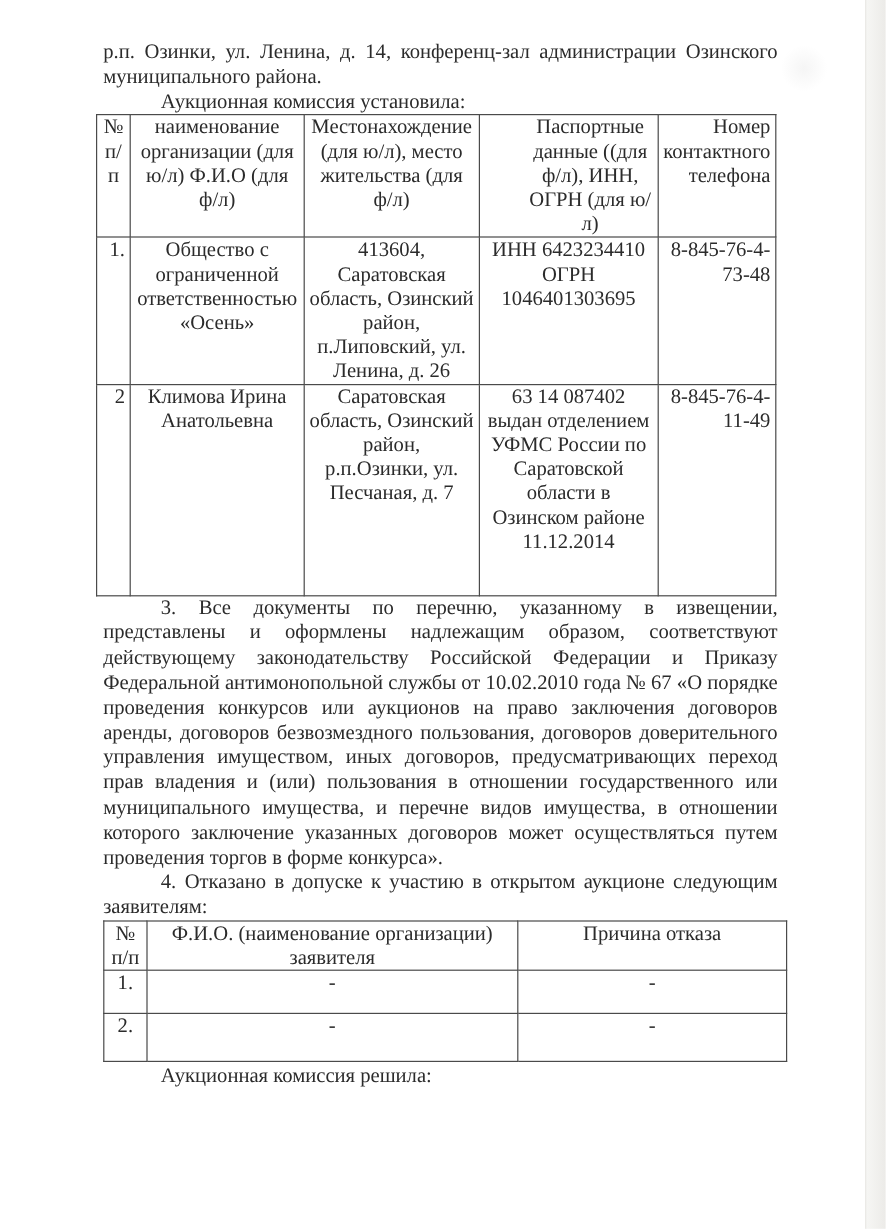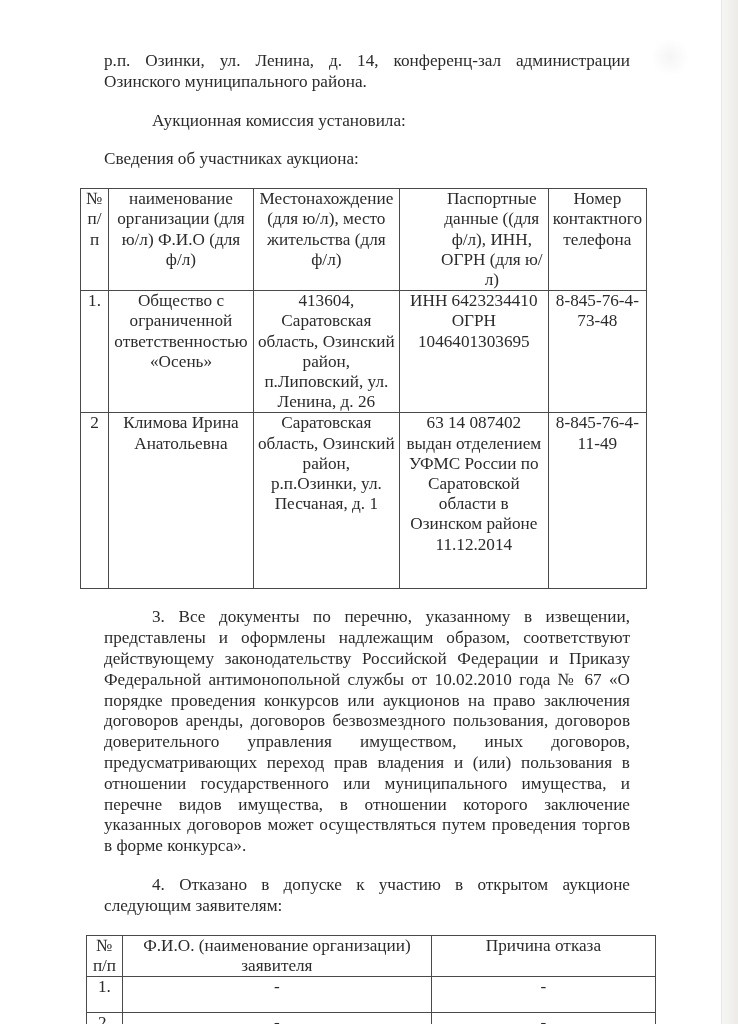--- a/index.html
+++ b/index.html
@@ -35,21 +35,21 @@
     }
     .page {
       position: absolute;
       left: 86px;
       top: 33px;
       width: 562px;
       font-size: 17.2px;
       line-height: 20.8px;
     }
     p {
-      margin: 18px;
+      margin: 0;
       text-align: justify;
     }
     .indent {
       text-indent: 48px;
     }
     .item1-num {
       display: inline-block;
       width: 46px;
       text-indent: 0;
     }
@@ -65,21 +65,21 @@
       padding: 0 4px;
       margin-top: 32px;
     }
     .t1 {
       margin-left: -6px;
       width: 567px;
       margin-top: 0;
     }
     .t1 th, .t1 td { padding-top: 0; padding-bottom: 0; }
     .c-center { text-align: center; }
-    .c-left { text-align: center; }
+    .c-left { text-align: right; }
     .t1 .col1 { width: 24px; }
     .t1 .col2 { width: 140px; }
     .t1 .col3 { width: 143px; }
     .t1 .col4 { width: 129px; padding-left: 40px; }
     .t1 .col5 { width: 86px; }
     .t1 .head-row { height: 79px; }
     .t1 .row1 { height: 119px; }
     .t1 .row2 { height: 176px; }
     .t2 {
       margin-left: 0;
@@ -98,42 +98,41 @@
 <div class="edge-strip"></div>
 <div class="stain"></div>
 
 <div class="page">
 
   <p>р.п. Озинки,   ул. Ленина, д. 14, конференц-зал администрации Озинского муниципального района.</p>
 
   <p class="indent">Аукционная комиссия установила:</p>
 
 
-  <p>Сведения об участниках аукциона:</p>
 
   <table class="t1">
     <tbody>
         <tr class="head-row">
       <th class="col1 c-center">№ п/п</th>
       <th class="col2 c-center">наименование организации (для ю/л) Ф.И.О (для ф/л)</th>
       <th class="col3 c-center">Местонахождение (для ю/л), место жительства (для ф/л)</th>
       <th class="col4 c-center">Паспортные данные ((для ф/л), ИНН, ОГРН (для ю/л)</th>
       <th class="col5 c-left">Номер контактного телефона</th>
     </tr>
     <tr class="row1">
       <td class="c-left">1.</td>
       <td class="c-center">Общество с ограниченной ответственностью «Осень»</td>
       <td class="c-center">413604, Саратовская область, Озинский район, п.Липовский, ул. Ленина, д. 26</td>
       <td class="c-center">ИНН 6423234410 ОГРН 1046401303695</td>
       <td class="c-left">8-845-76-4-73-48</td>
     </tr>
     <tr class="row2">
       <td class="c-left">2</td>
       <td class="c-center">Климова Ирина Анатольевна</td>
-      <td class="c-center">Саратовская область, Озинский район, р.п.Озинки, ул. Песчаная, д. 1</td>
+      <td class="c-center">Саратовская область, Озинский район, р.п.Озинки, ул. Песчаная, д. 7</td>
       <td class="c-center">63 14 087402 выдан отделением УФМС России по Саратовской области в Озинском районе 11.12.2014</td>
       <td class="c-left">8-845-76-4-11-49</td>
     </tr>
   </tbody>
     </table>
 
 
   <p class="indent">3. Все документы по перечню, указанному в извещении, представлены и оформлены надлежащим образом, соответствуют действующему законодательству Российской Федерации и Приказу Федеральной антимонопольной службы от 10.02.2010 года № 67 «О порядке проведения конкурсов или аукционов на право заключения договоров аренды, договоров безвозмездного пользования, договоров доверительного управления имуществом, иных договоров, предусматривающих переход прав владения и (или) пользования в отношении государственного или муниципального имущества, и перечне видов имущества, в отношении которого заключение указанных договоров может осуществляться путем проведения торгов в форме конкурса».</p>
 
   <p class="indent">4. Отказано в допуске к участию в открытом аукционе следующим заявителям:</p>
@@ -151,14 +150,15 @@
       <td class="c-center">-</td>
     </tr>
     <tr class="row last">
       <td class="c-center">2.</td>
       <td class="c-center">-</td>
       <td class="c-center">-</td>
     </tr>
   </tbody>
     </table>
 
+  <p class="indent" style="margin-top:2px;">Аукционная комиссия решила:</p>
 
 </div>
 
 </body></html>

